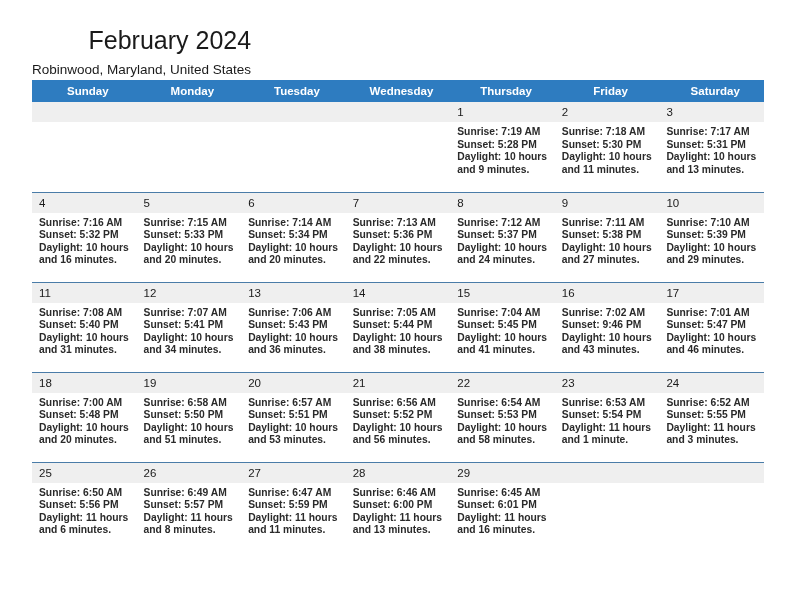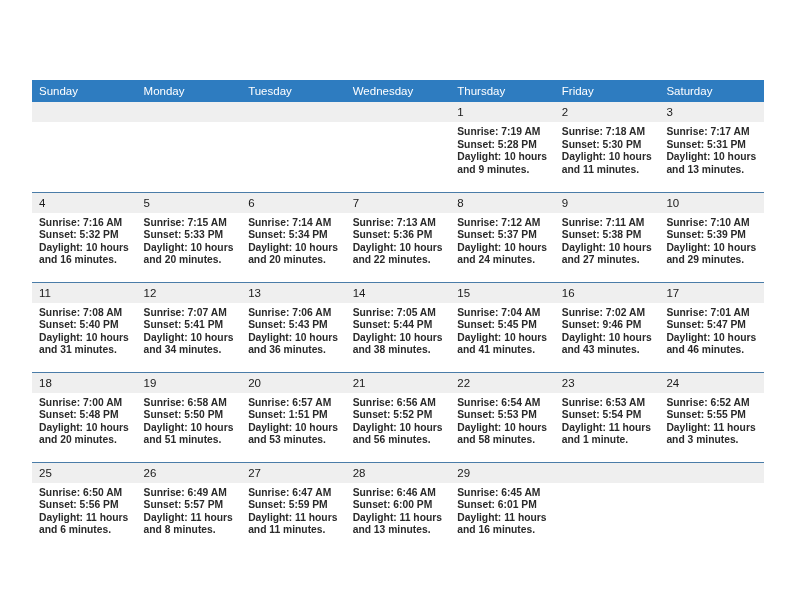--- a/index.html
+++ b/index.html
@@ -84,22 +84,22 @@
   .calendar {
     margin-top: 8px;
     width: 732px;
     border-collapse: collapse;
     table-layout: fixed;
   }
   .calendar th {
     background: #2e7cc0;
     color: #ffffff;
     font-size: 11.5px;
-    font-weight: normal;
-    text-align: left;
+    font-weight: bold;
+    text-align: center;
     padding: 5px 0 5px 7px;
     height: 19px;
     box-sizing: border-box;
   }
   .weekrow td {
     vertical-align: top;
     padding: 0;
     border-top: 1px solid #4a7ca8;
     height: 90px;
     box-sizing: border-box;
@@ -127,20 +127,24 @@
   .details div { white-space: nowrap; }
 </style>
 </head>
 <body>
 
 <div class="page">
 
   <div class="topbar">
 
 
+    <div class="titles">
+      <div class="cal-title">February 2024</div>
+      <div class="cal-sub">Robinwood, Maryland, United States</div>
+    </div>
 
   </div>
 
   <table class="calendar">
     <thead>
       <tr>
         <th>Sunday</th>
         <th>Monday</th>
         <th>Tuesday</th>
         <th>Wednesday</th>
@@ -412,21 +416,21 @@
                 <div>Daylight: 10 hours</div>
                 <div>and 51 minutes.</div>
               </div>
             </div>
           </td>
         <td>
             <div class="cell-inner">
               <div class="daynum">20</div>
               <div class="details">
                 <div>Sunrise: 6:57 AM</div>
-                <div>Sunset: 1:51 PM</div>
+                <div>Sunset: 5:51 PM</div>
                 <div>Daylight: 10 hours</div>
                 <div>and 53 minutes.</div>
               </div>
             </div>
           </td>
         <td>
             <div class="cell-inner">
               <div class="daynum">21</div>
               <div class="details">
                 <div>Sunrise: 6:56 AM</div>

